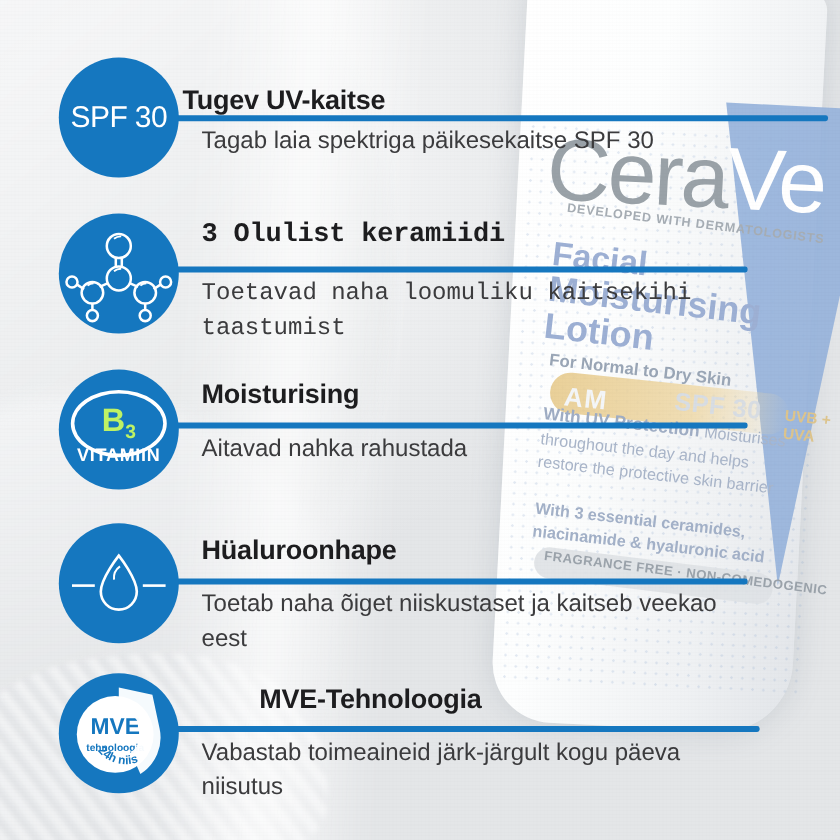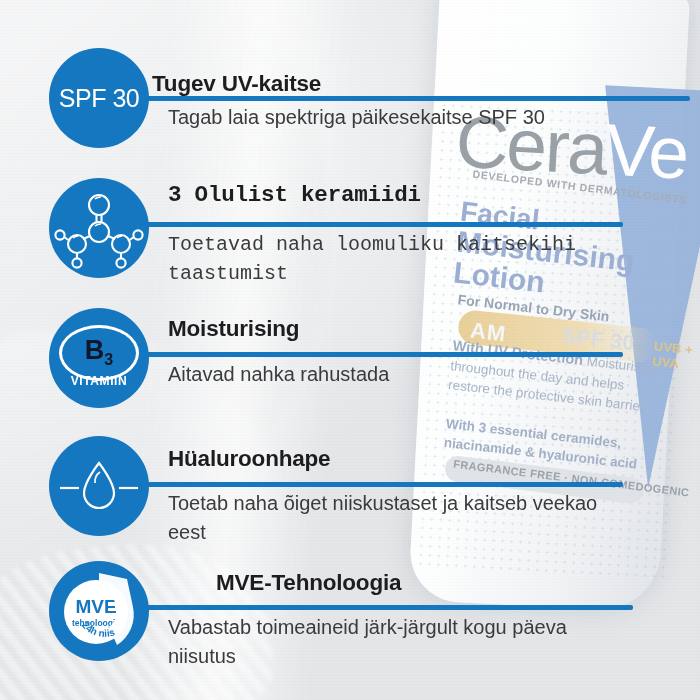--- a/index.html
+++ b/index.html
@@ -92,24 +92,24 @@
   .rule{position:absolute;height:5px;background:#1577bf;border-radius:2px;}
   .title{position:absolute;font-size:22.5px;font-weight:700;color:#1d1d1f;
      letter-spacing:-.2px;white-space:nowrap;}
   .desc{position:absolute;font-size:20px;color:#3b3b3d;line-height:1.45;
      width:470px;}
 
   .spf-label{color:#fff;font-size:25px;font-weight:400;letter-spacing:-.5px;}
 
   .b3-oval{width:74px;height:50px;border:3px solid #fff;border-radius:50%;
      display:flex;align-items:center;justify-content:center;margin-top:-10px;}
-  .b3-txt{color:#0f172a;font-size:27px;font-weight:700;line-height:1;}
+  .b3-txt{color:#bef264;font-size:27px;font-weight:700;line-height:1;}
   .b3-txt sub{font-size:16px;}
   .b3-vit{position:absolute;bottom:20px;left:0;right:0;text-align:center;
-     color:#fff;font-size:12px;font-weight:700;letter-spacing:.6px;}
+     color:#fff;font-size:15px;font-weight:700;letter-spacing:.6px;}
 
   .mve-inner{width:64px;height:64px;border-radius:50%;background:#fff;
      display:flex;flex-direction:column;align-items:center;justify-content:center;
      margin-left:-6px;margin-top:2px;}
   .mve-main{color:#1577bf;font-size:19px;font-weight:700;line-height:1;}
   .mve-sub{color:#1577bf;font-size:8.5px;font-weight:600;margin-top:2px;}
   .mve-arc{position:absolute;inset:0;}
   .mve-24h{position:absolute;right:14px;top:20px;width:60px;height:60px;}
 
   svg{display:block;overflow:visible;}

